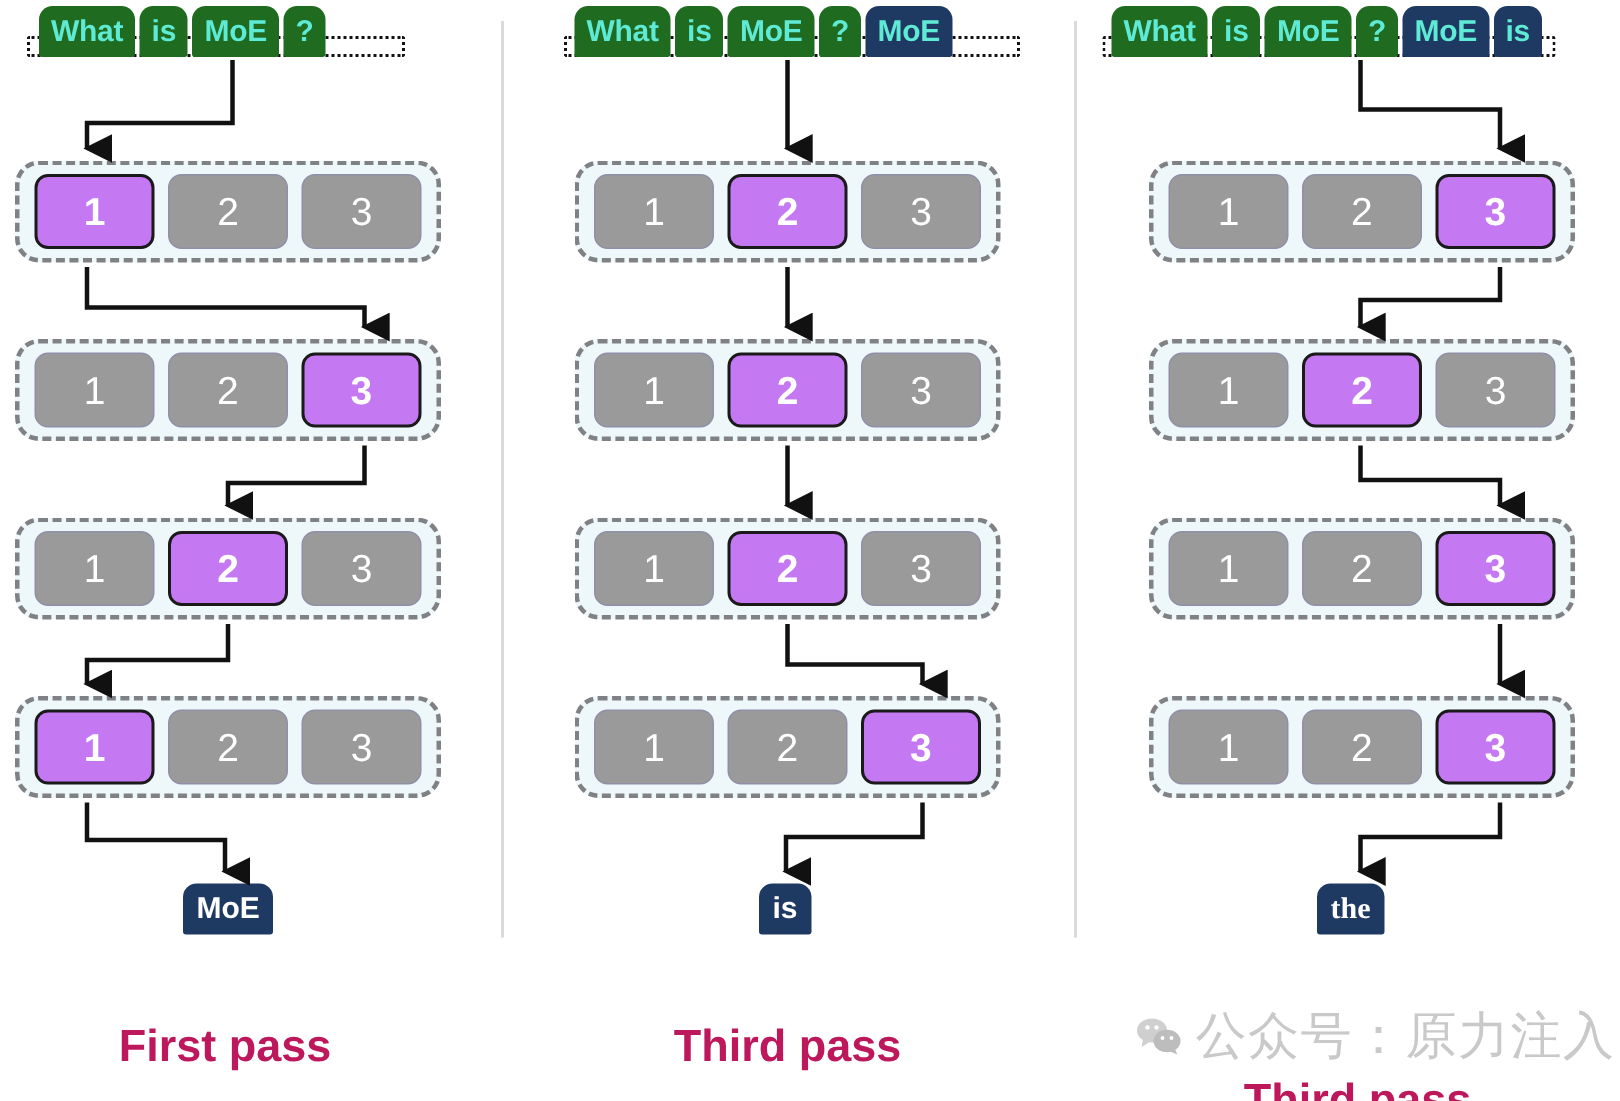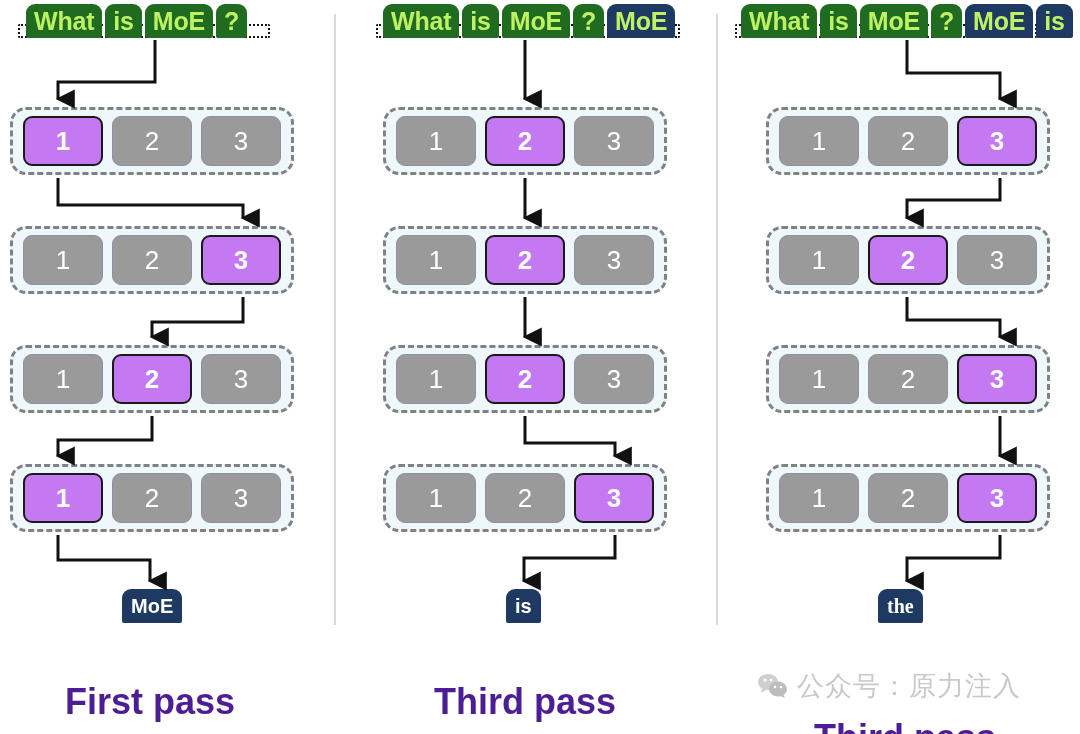--- a/index.html
+++ b/index.html
@@ -42,22 +42,22 @@
     position: absolute;
     display: flex;
     align-items: flex-end;
     gap: 3px;
     height: 34px;
   }
   .token {
     height: 34px;
     box-sizing: border-box;
     border-radius: 9px 9px 2px 2px;
-    color: #bef264;
-    font-size: 25px;
+    color: #5eead4;
+    font-size: 20px;
     font-weight: bold;
     line-height: 34px;
     text-align: center;
     padding: 0 8px;
     letter-spacing: -0.2px;
     white-space: nowrap;
   }
   .token.green { background: #1F6B1F; }
   .token.blue  { background: #1E3A63; }
 
@@ -117,35 +117,35 @@
     position: absolute;
     left: 0; top: 0;
     width: 1080px;
     height: 734px;
     pointer-events: none;
   }
 
   
   .caption {
     position: absolute;
-    font-size: 36px;
+    font-size: 30px;
     font-weight: bold;
-    color: #4c1d95;
+    color: #be185d;
     text-align: center;
     white-space: nowrap;
   }
 
   
   .watermark {
     position: absolute;
     display: flex;
     align-items: center;
     gap: 8px;
     color: #c9c9c9;
-    font-size: 27px;
+    font-size: 34px;
     font-family: "DejaVu Sans", sans-serif;
     white-space: nowrap;
     letter-spacing: 1px;
   }
   .wm-icon { flex: 0 0 auto; }
 </style>
 </head>
 <body>
 
 <div id="stage">

